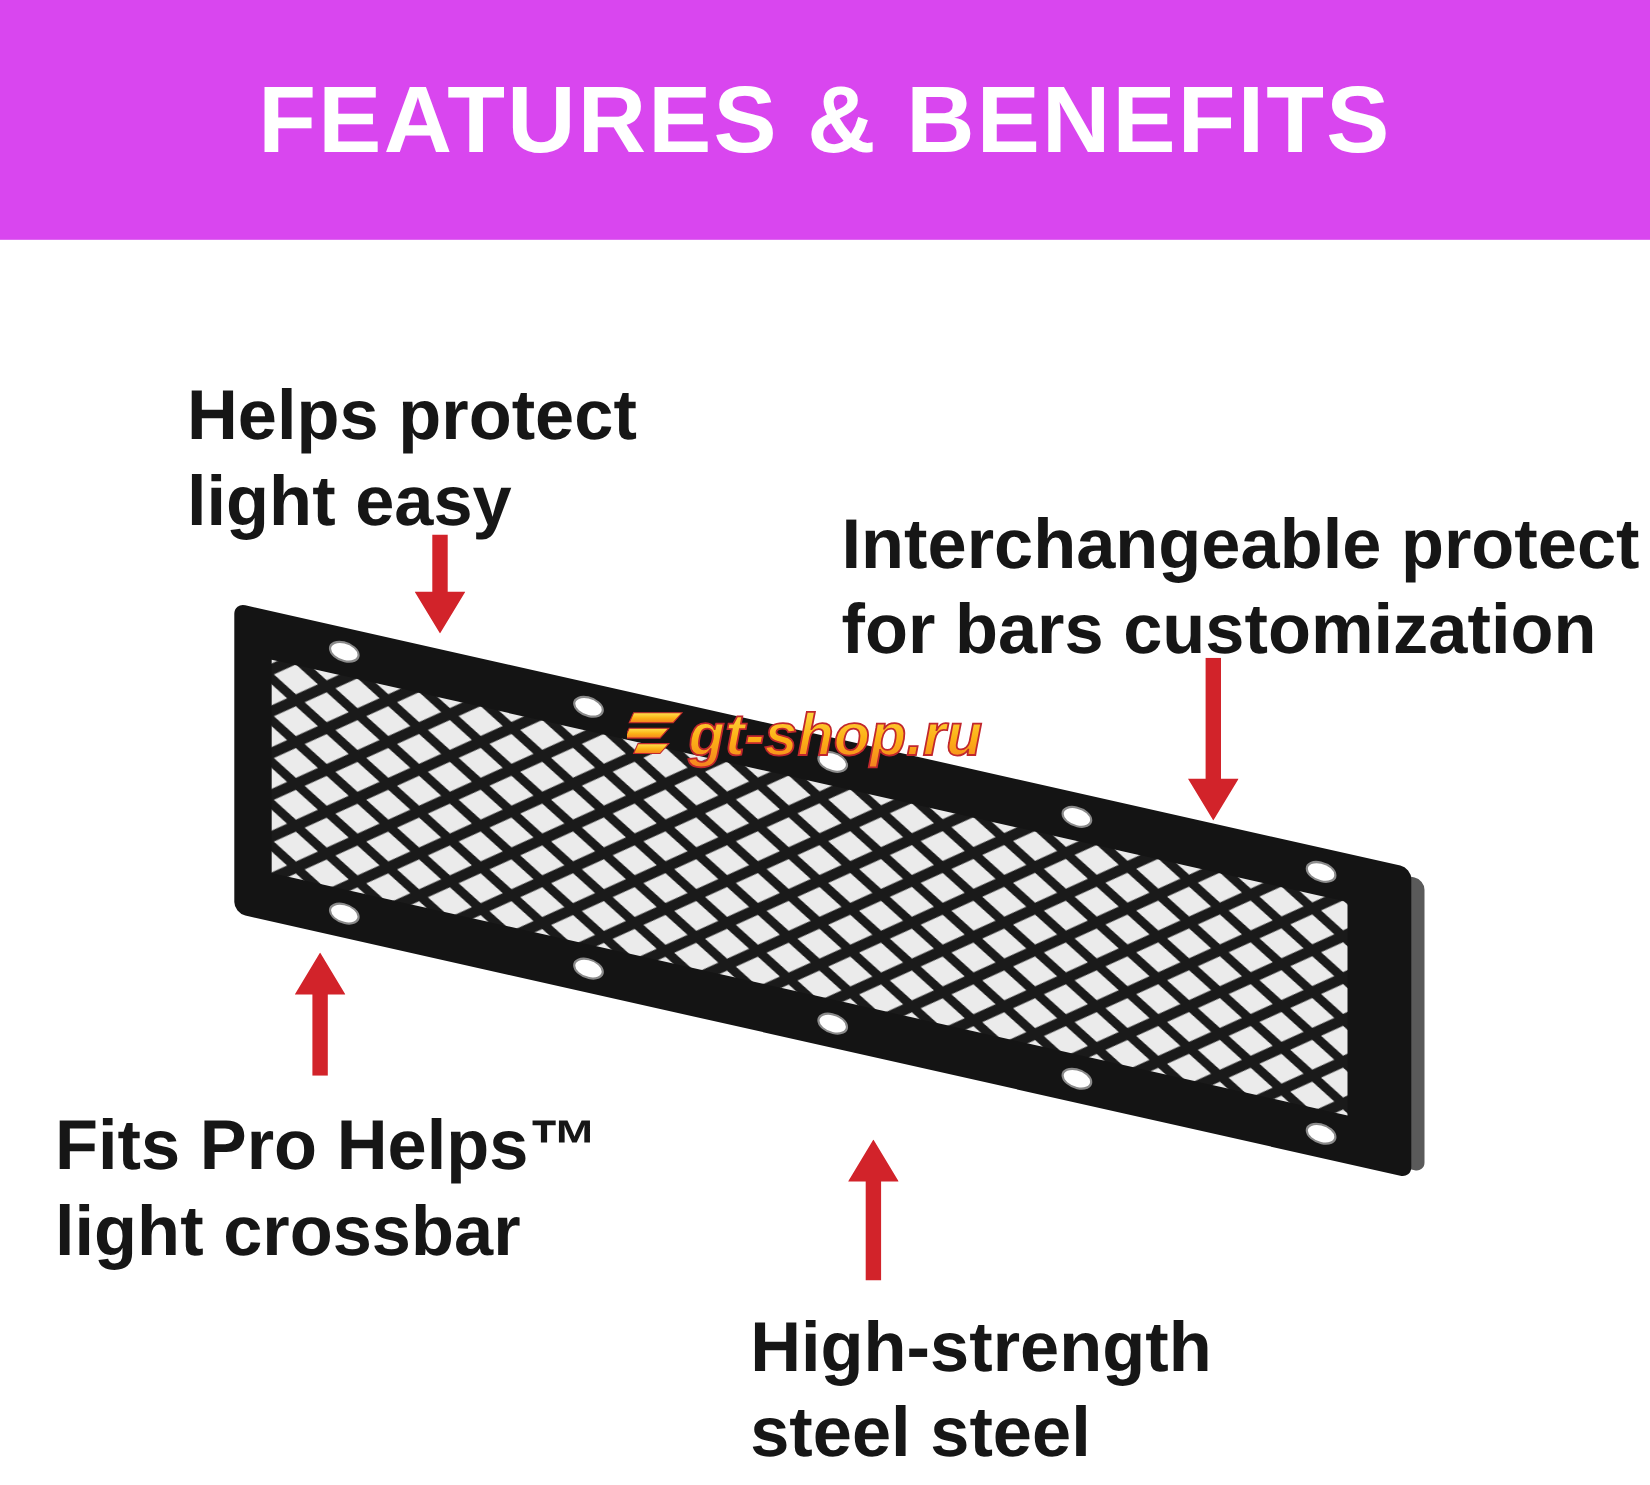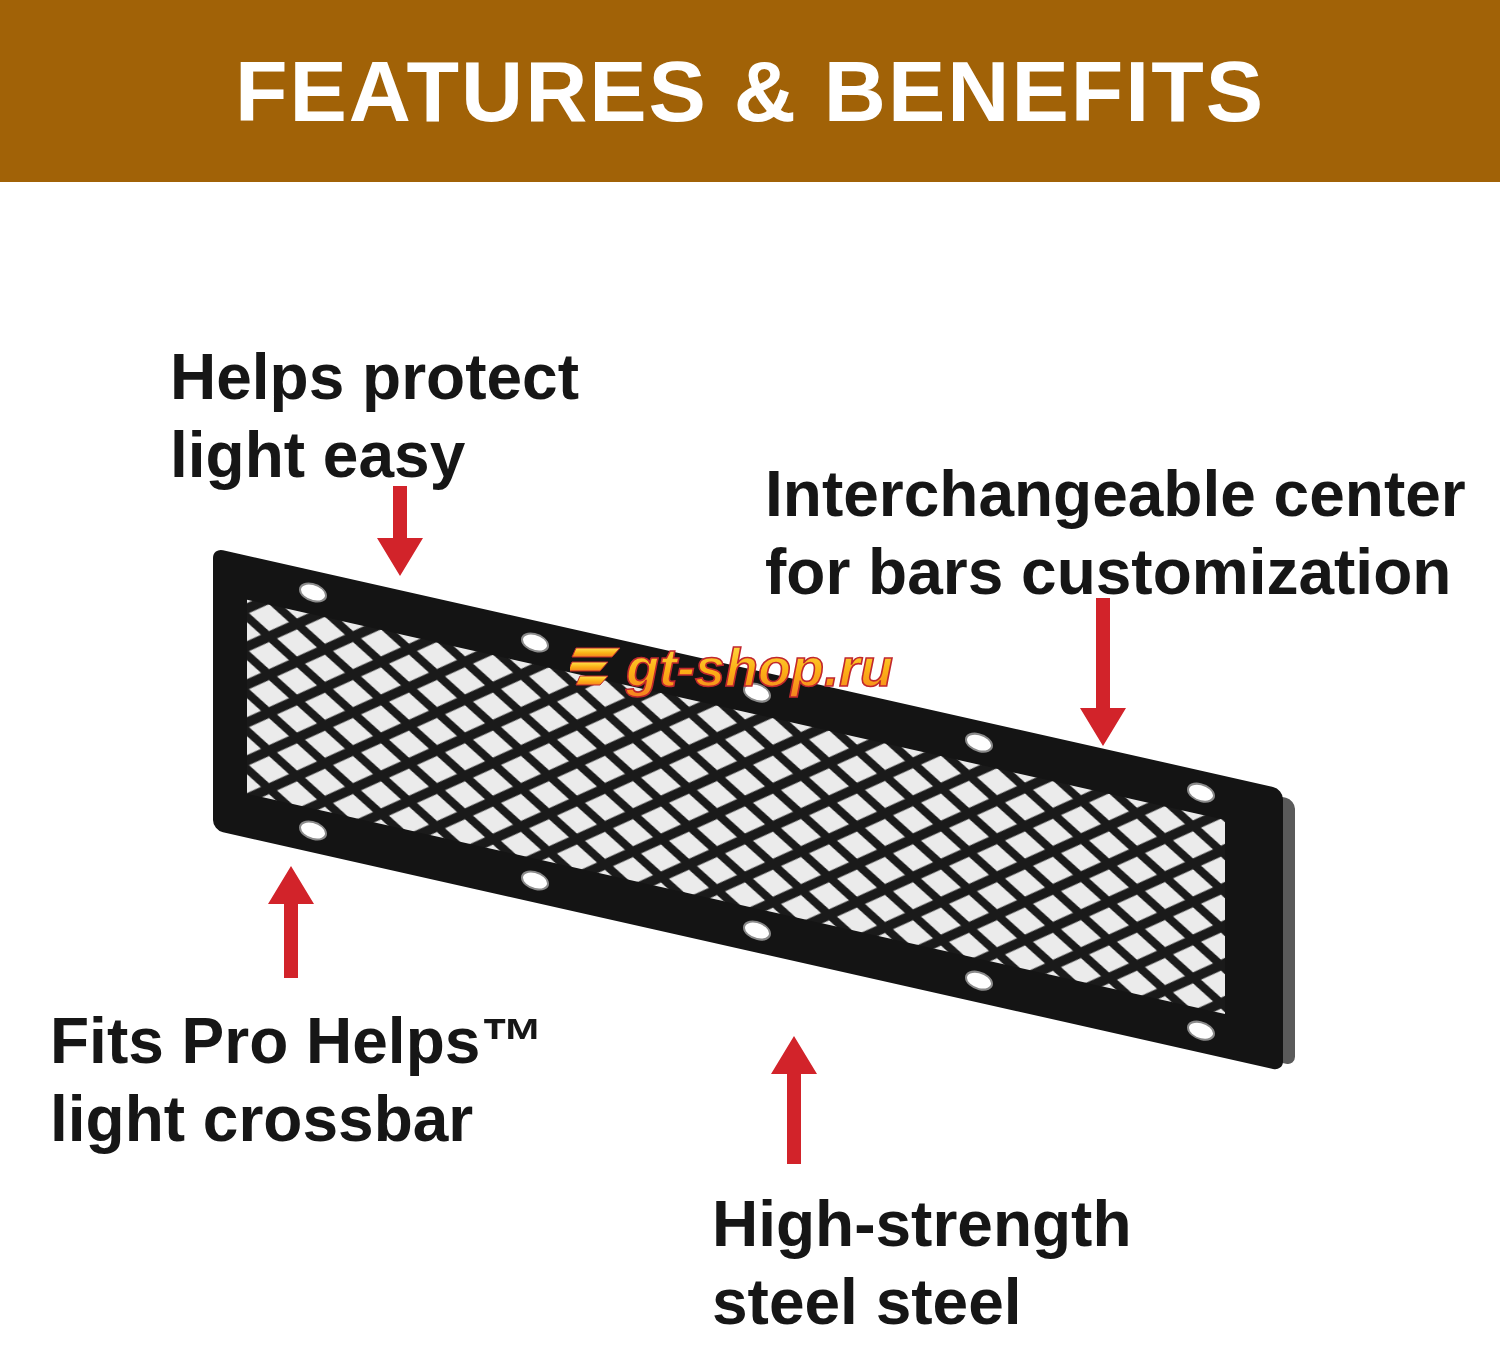--- a/index.html
+++ b/index.html
@@ -3,38 +3,38 @@
 <meta charset="utf-8">
 <style>
   * { margin:0; padding:0; box-sizing:border-box; }
   html,body { background:#ffffff; }
   .page {
     position:relative; width:1500px; height:1350px;
     background:#ffffff; overflow:hidden;
     font-family:"Liberation Sans", sans-serif;
   }
   .banner {
-    position:absolute; left:0; top:0; width:1500px; height:182px;
-    background:#a16207; display:flex; align-items:center; justify-content:center;
+    position:absolute; left:0; top:0; width:1500px; height:218px;
+    background:#d946ef; display:flex; align-items:center; justify-content:center;
   }
   .banner h1 {
     color:#ffffff; font-size:86px; font-weight:bold; letter-spacing:2px;
     white-space:nowrap;
   }
   .stage { position:absolute; left:0; top:218px; width:1500px; height:1132px; }
   .panel-svg { position:absolute; left:0; top:-218px; width:1500px; height:1350px; }
   .callout {
     position:absolute; text-align:left; color:#161616;
     font-weight:bold; font-size:64px; line-height:1.22; white-space:nowrap;
   }
   .callout .ln { display:block; }
   .c1 { left:170px; top:120px; width:460px; }
   .c2 { left:765px; top:237px; width:680px; }
   .c3 { left:50px;  top:784px; width:480px; }
-  .c4 { left:712px; top:967px; width:460px; }
+  .c4 { left:682px; top:967px; width:460px; }
   .arrow { position:absolute; display:block; }
   .a1 { left:377px;  top:268px; }
   .a2 { left:1080px; top:380px; }
   .a3 { left:268px;  top:648px; }
   .a4 { left:771px;  top:818px; }
   .watermark { position:absolute; left:570px; top:402px; }
 </style>
 </head>
 <body>
 
@@ -93,21 +93,21 @@
 
     <div class="callout c1">
       <span class="ln">Helps protect</span>
       <span class="ln">light easy</span>
     </div>
     <svg class="arrow a1" width="46" height="90" viewBox="0 0 46 90">
       <path d="M16 0 h14 v52 h16 L23 90 L0 52 h16 Z" fill="#d2232a"></path>
     </svg>
 
     <div class="callout c2">
-      <span class="ln">Interchangeable center</span>
+      <span class="ln">Interchangeable protect</span>
       <span class="ln">for bars customization</span>
     </div>
     <svg class="arrow a2" width="46" height="148" viewBox="0 0 46 148">
       <path d="M16 0 h14 v110 h16 L23 148 L0 110 h16 Z" fill="#d2232a"></path>
     </svg>
 
     <svg class="arrow a3" width="46" height="112" viewBox="0 0 46 112">
       <path d="M23 0 L46 38 H30 V112 H16 V38 H0 Z" fill="#d2232a"></path>
     </svg>
     <div class="callout c3">

